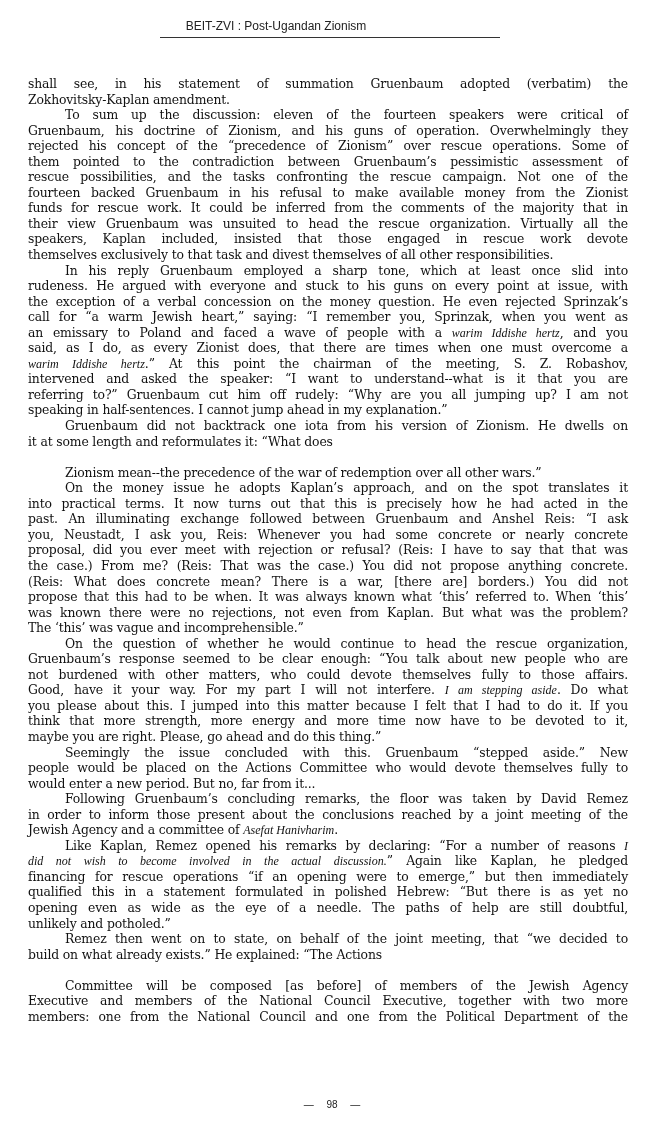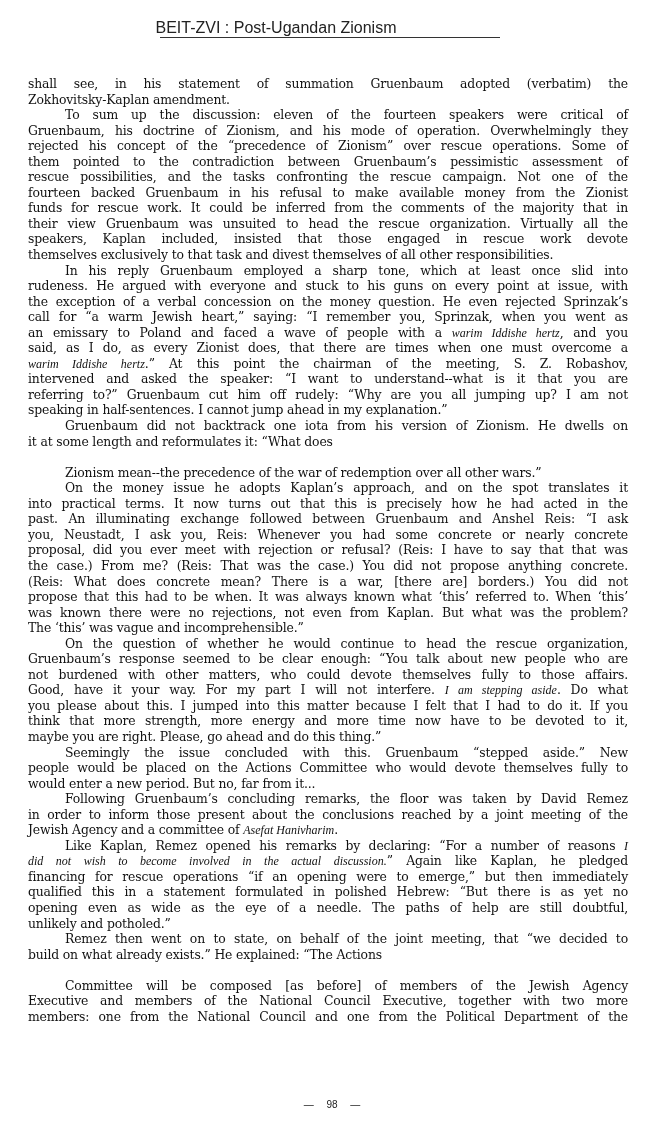--- a/index.html
+++ b/index.html
@@ -1,19 +1,19 @@
 <!DOCTYPE html>
 <html><head>
 <meta charset="utf-8">
 <style>
   html, body { margin: 0; padding: 0; background: #ffffff; }
   body { width: 656px; height: 1132px; position: relative; overflow: hidden; color: #111; }
   .header {
     position: absolute; left: 0; top: 19px; width: 552px; text-align: center;
-    font-family: "Liberation Sans", sans-serif; font-size: 16px; color: #222;
+    font-family: "Liberation Sans", sans-serif; font-size: 12px; color: #222;
   }
   .header-rule {
     position: absolute; left: 160px; top: 37px; width: 340px; height: 0;
     border-top: 1px solid #333;
   }
   .body-text {
     position: absolute; left: 28px; top: 76px; width: 600px;
     font-family: "DejaVu Serif", serif; font-size: 12.4px; letter-spacing: -0.15px;
   }
   .line {
@@ -33,21 +33,21 @@
 </head>
 <body>
 
 <div class="header">BEIT-ZVI : Post-Ugandan Zionism</div>
 <div class="header-rule"></div>
 
 <div class="body-text" id="body-text">
     <div class="line">shall see, in his statement of summation Gruenbaum adopted (verbatim) the</div>
     <div class="line last">Zokhovitsky-Kaplan amendment.</div>
     <div class="line indent">To sum up the discussion: eleven of the fourteen speakers were critical of</div>
-    <div class="line">Gruenbaum, his doctrine of Zionism, and his mode of operation. Overwhelmingly they</div>
+    <div class="line">Gruenbaum, his doctrine of Zionism, and his guns of operation. Overwhelmingly they</div>
     <div class="line">rejected his concept of the “precedence of Zionism” over rescue operations. Some of</div>
     <div class="line">them pointed to the contradiction between Gruenbaum’s pessimistic assessment of</div>
     <div class="line">rescue possibilities, and the tasks confronting the rescue campaign. Not one of the</div>
     <div class="line">fourteen backed Gruenbaum in his refusal to make available money from the Zionist</div>
     <div class="line">funds for rescue work. It could be inferred from the comments of the majority that in</div>
     <div class="line">their view Gruenbaum was unsuited to head the rescue organization. Virtually all the</div>
     <div class="line">speakers, Kaplan included, insisted that those engaged in rescue work devote</div>
     <div class="line last">themselves exclusively to that task and divest themselves of all other responsibilities.</div>
     <div class="line indent">In his reply Gruenbaum employed a sharp tone, which at least once slid into</div>
     <div class="line">rudeness. He argued with everyone and stuck to his guns on every point at issue, with</div>

